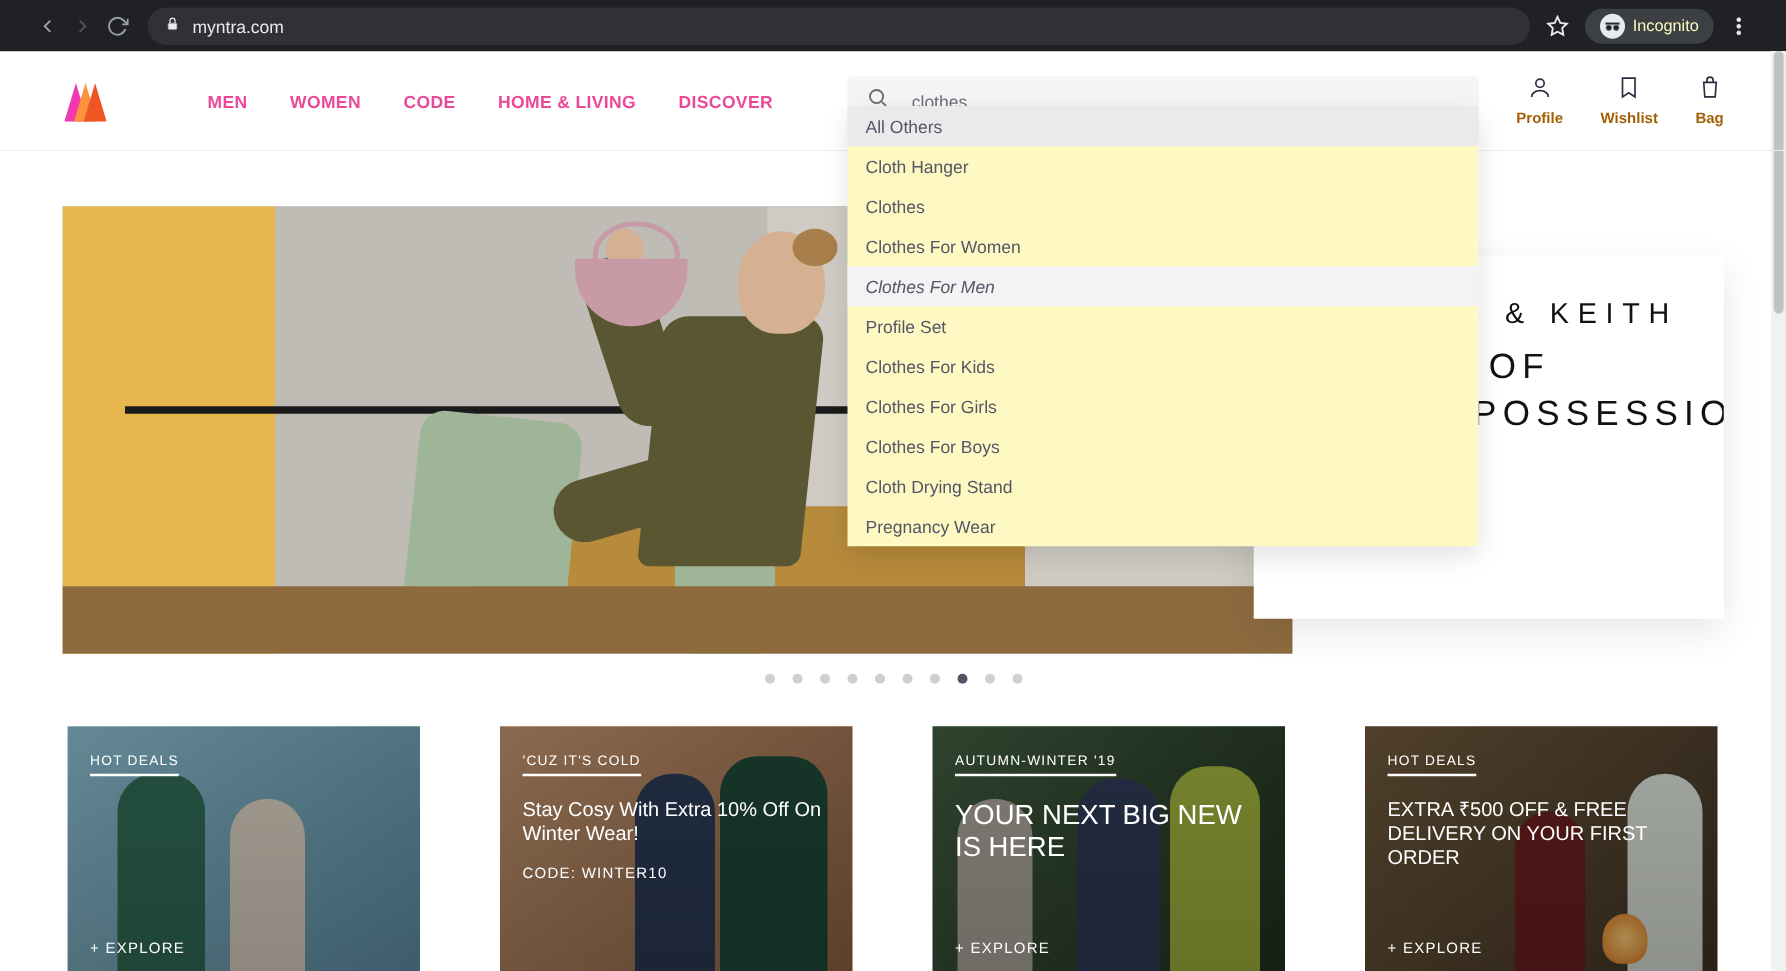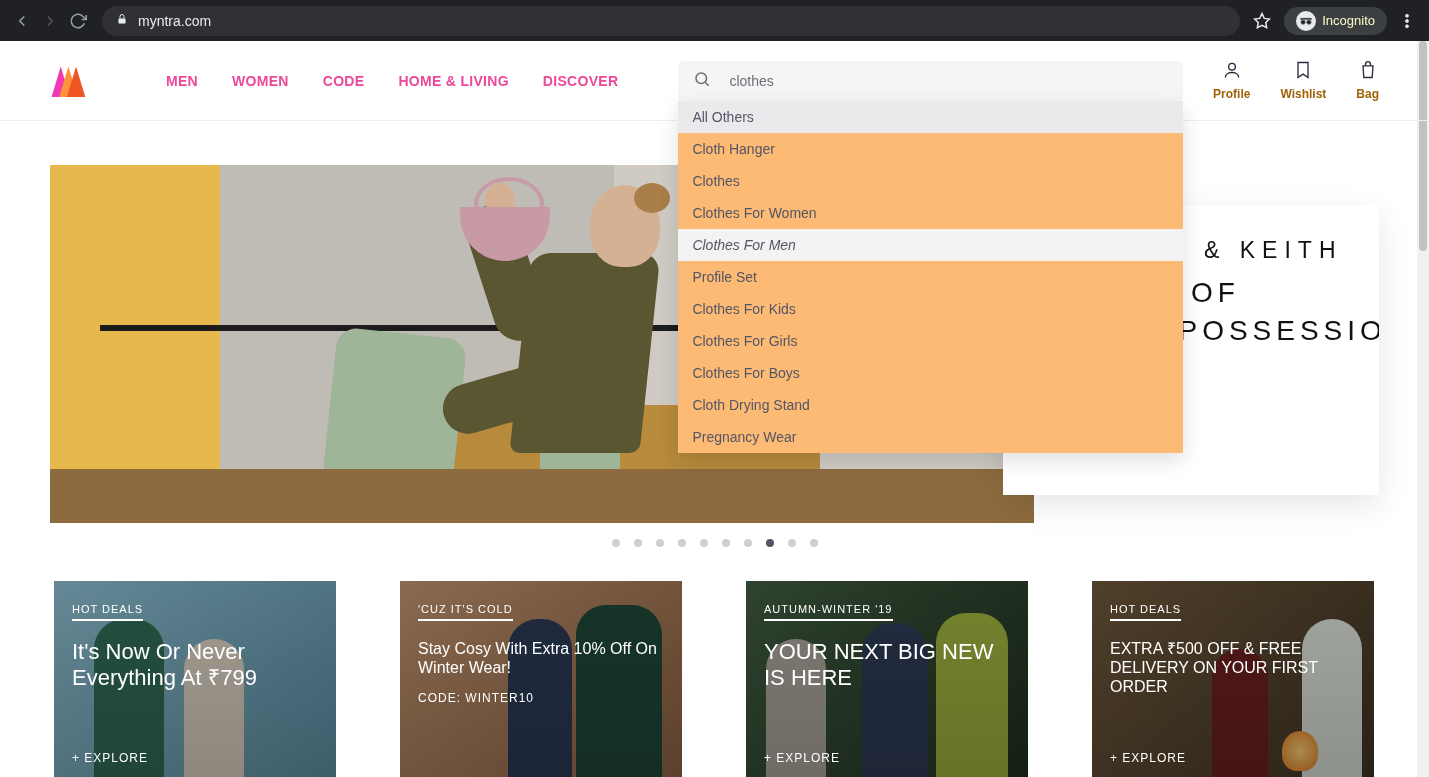--- a/index.html
+++ b/index.html
@@ -1,37 +1,37 @@
 <!DOCTYPE html>
 <html><head>
 <meta charset="utf-8">
 <style>
   * { box-sizing: border-box; margin: 0; padding: 0; }
   body { font-family: -apple-system, Helvetica, Arial, sans-serif; background:#fff; width:1429px; }
   
-  .chrome-bar { background:#202124; height:41px; display:flex; align-items:center; padding:0 8px; color:#9aa0a6; }
+  .chrome-bar { background:#202124; height:41px; display:flex; align-items:center; padding:0 24px; color:#9aa0a6; }
   .chrome-icon { width:28px; height:28px; display:flex; align-items:center; justify-content:center; border-radius:50%; }
   .addr { flex:1; background:#303134; border-radius:20px; height:30px; margin:0 8px 0 10px; display:flex; align-items:center; padding:0 14px; color:#e8eaed; font-size:14px; }
   .lock { margin-right:10px; font-size:12px;}
   .incog-pill { display:flex; align-items:center; gap:6px; background:#3c4043; border-radius:16px; padding:4px 12px; color:#fef9c3; font-size:13px; margin-left:8px;}
   .incog-badge { background:#e8eaed; color:#202124; width:20px;height:20px;border-radius:50%; display:flex;align-items:center;justify-content:center;font-size:12px;}
   .chrome-bar svg { stroke:#9aa0a6;}
   .star svg, .dots svg { stroke:#e8eaed;}
 
   
   .site-header { height:80px; border-bottom:1px solid #eee; display:flex; align-items:center; padding:0 50px; position:relative; z-index:50;}
   .logo { width:46px; height:36px; position:relative;}
   .logo svg { width:100%; height:100%;}
   .nav { display:flex; gap:34px; margin-left:70px;}
   .nav a { font-weight:700; font-size:14px; color:#ec4899; letter-spacing:.3px; text-decoration:none;}
   .search-wrap { margin-left:60px; position:relative; width:505px;}
   .search-box { display:flex; align-items:center; background:#f5f5f6; border:1px solid #f5f5f6; border-radius:4px; height:40px; padding:0 14px;}
   .search-box svg { stroke:#6c6c6c;}
   .search-box input { flex:1; border:0; background:transparent; margin-left:18px; font-size:14px; color:#696e79; outline:none; font-family:inherit;}
-  .suggest { position:absolute; top:40px; left:0; width:100%; background:#fdba74; box-shadow:0 8px 20px rgba(0,0,0,.12); z-index:60;}
+  .suggest { position:absolute; top:24px; left:0; width:100%; background:#fef9c3; box-shadow:0 8px 20px rgba(0,0,0,.12); z-index:60;}
   .suggest li { list-style:none; padding:8px 14px; font-size:14px; color:#535665;}
   .suggest li.hi { background:#eaeaec;}
   .suggest li.hov { background:#f3f3f4;font-style:italic;}
   .user-actions { margin-left:auto; display:flex; gap:30px;}
   .ua { display:flex; flex-direction:column; align-items:center; gap:4px; color:#a16207; font-size:12px; font-weight:700; text-decoration:none;}
   .ua svg { stroke:#282c3f; }
 
   
   .page { position:relative; padding:0 0 40px;}
   .hero-row { display:flex; margin:44px 50px 0; position:relative; height:358px;}
@@ -252,21 +252,20 @@
 
   <div class="cards">
     <a class="card c1">
       <div class="people">
           <div class="p-fig"></div>
           <div class="p-fig"></div>
         </div>
       <div class="shade"></div>
       <div class="inner">
         <span class="kick">HOT DEALS</span>
-        <div class="headline">It's Now Or Never Everything At ₹799</div>
         <div class="explore">+ EXPLORE</div>
       </div>
     </a>
     <a class="card c2">
       <div class="people">
           <div class="p-fig"></div>
           <div class="p-fig"></div>
         </div>
       <div class="shade"></div>
       <div class="inner">

